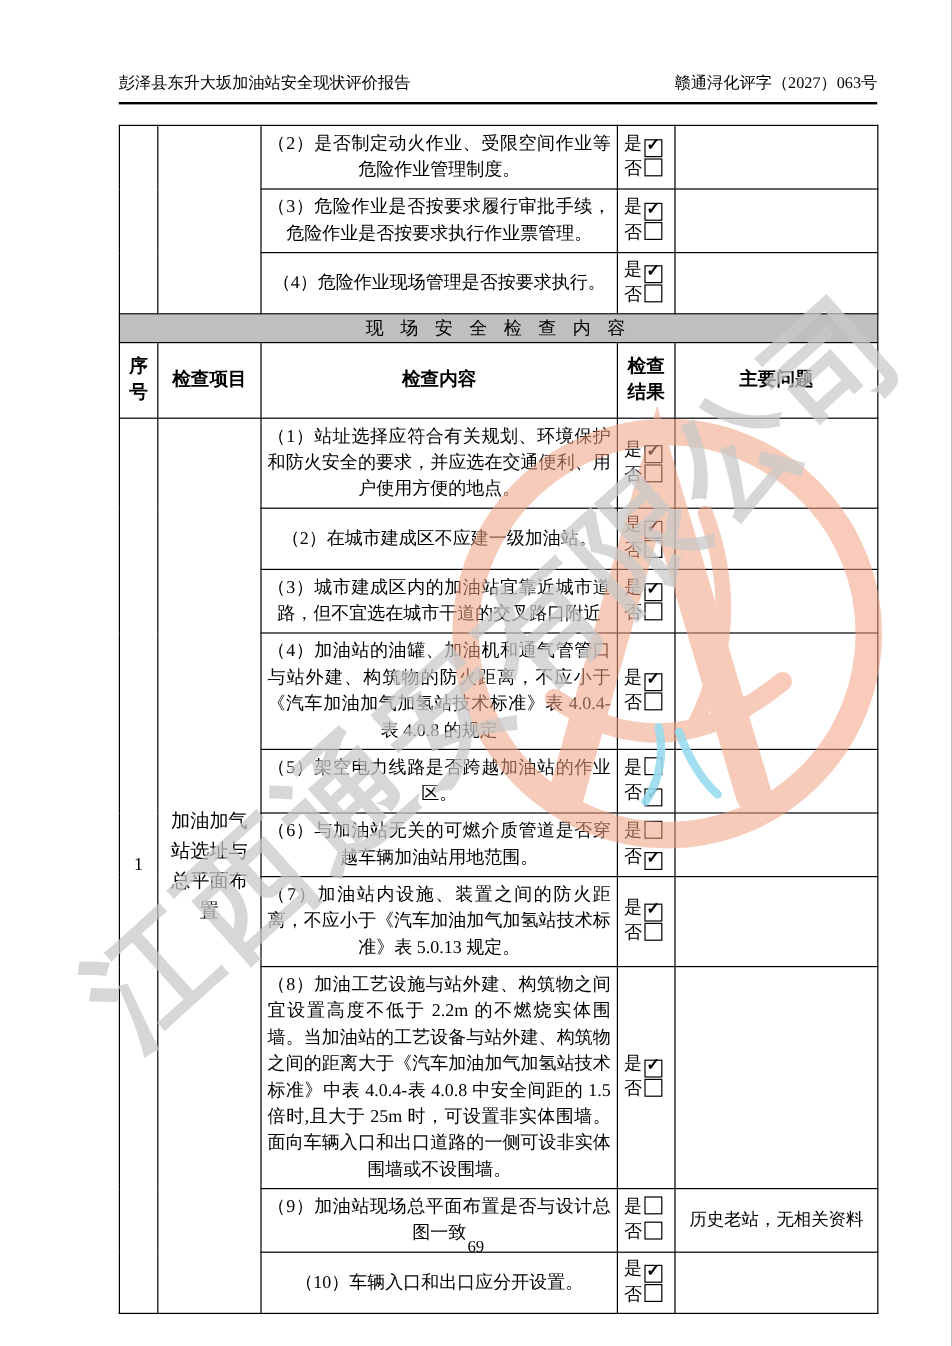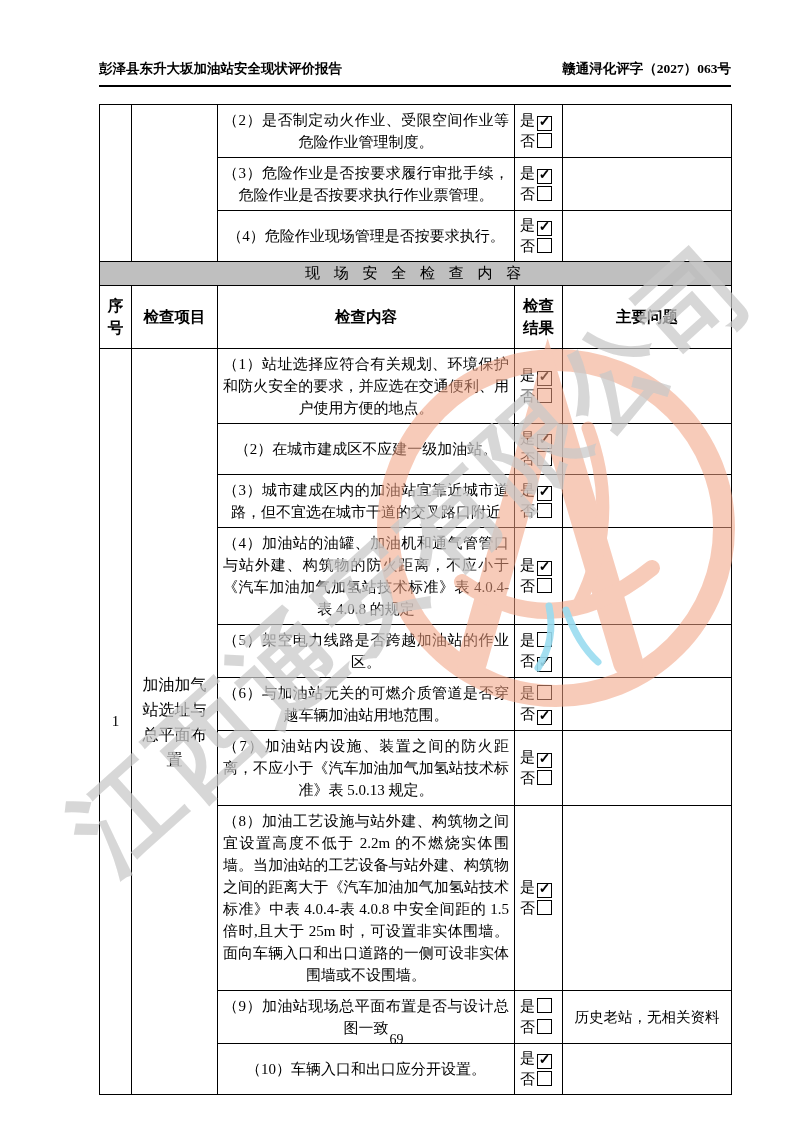--- a/index.html
+++ b/index.html
@@ -11,21 +11,21 @@
     overflow:hidden;
     font-family:"Liberation Serif","DejaVu Serif",serif;
     color:#000;
   }
   
   .pg-header{
     position:absolute;left:99px;top:60px;width:632px;
     display:flex;justify-content:space-between;align-items:flex-start;
     border-bottom:2px solid #000;
     padding-bottom:7px;
-    font-size:13.5px;font-weight:bold;
+    font-size:13.5px;font-weight:normal;
   }
   
   table.doc{
     position:absolute;left:99px;top:104px;width:632px;
     border-collapse:collapse;table-layout:fixed;
     font-size:15px;
   }
   table.doc td,table.doc th{
     border:1.6px solid #000;
     padding:4px 5px;

